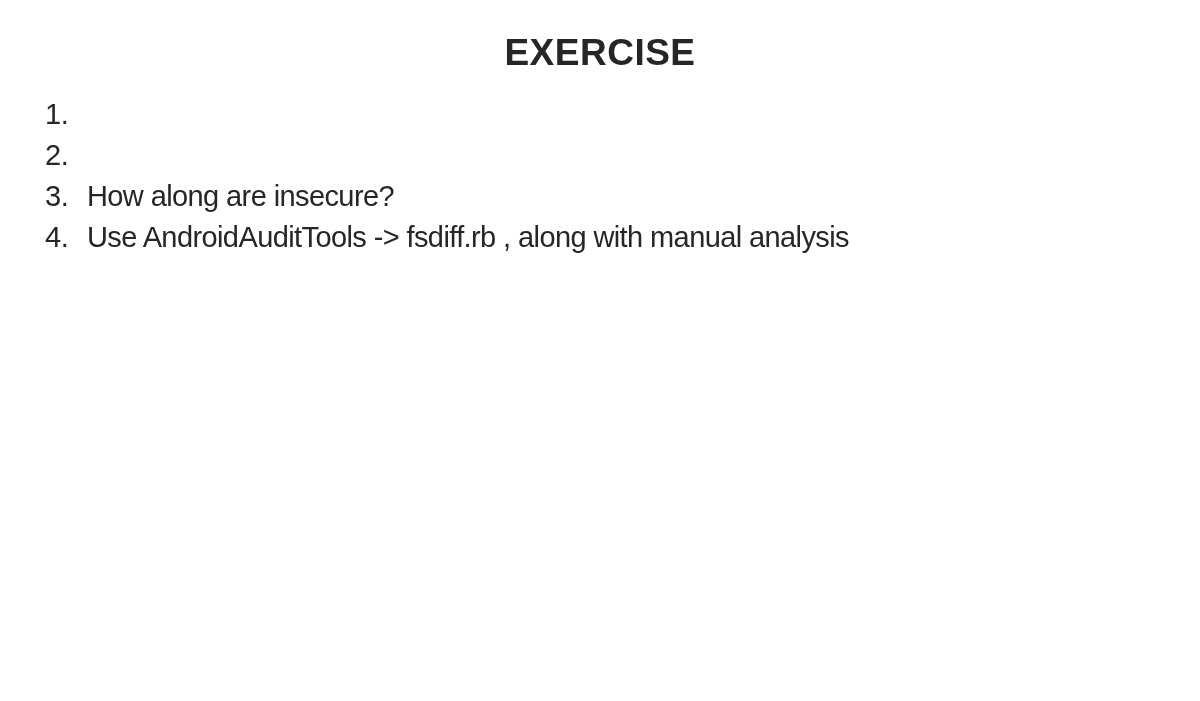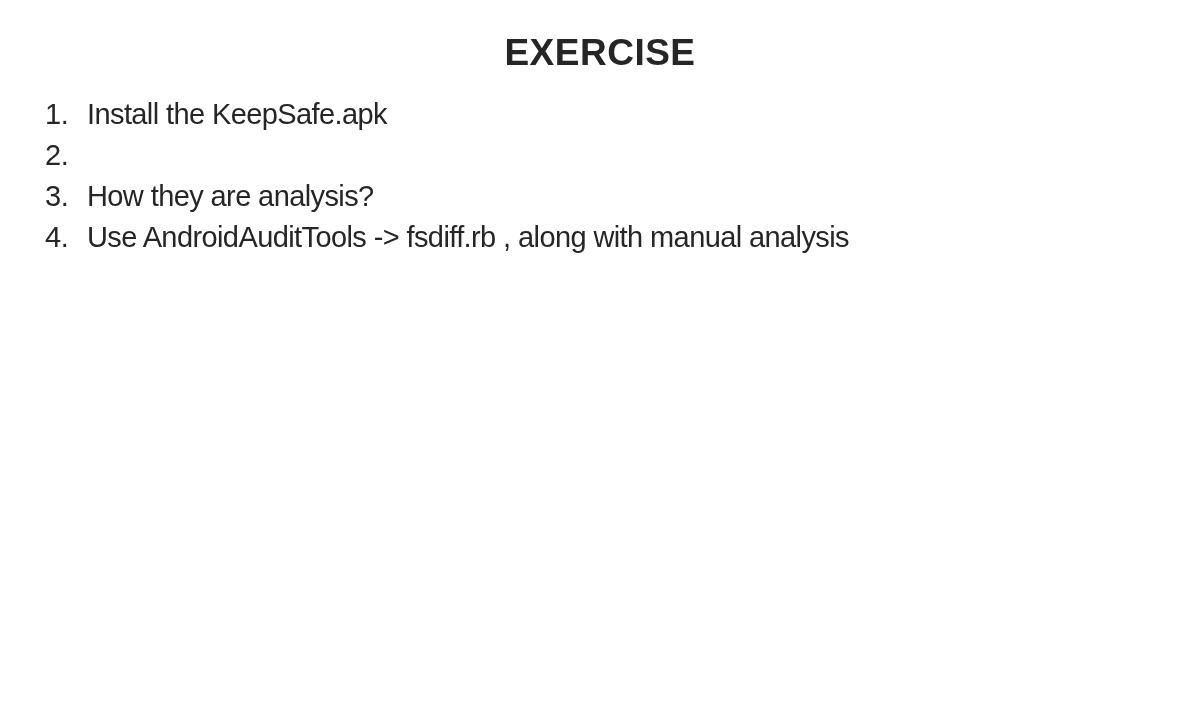--- a/index.html
+++ b/index.html
@@ -65,27 +65,26 @@
   </style>
 </head>
 <body>
 
 <div class="slide">
   <h1 class="slide-title">EXERCISE</h1>
 
   <ol class="item-list">
     <li class="item">
       <span class="item-num">1.</span>
-      <span class="item-text">Install the KeepSafe.apk</span>
     </li>
     <li class="item">
       <span class="item-num">2.</span>
     </li>
     <li class="item">
       <span class="item-num">3.</span>
-      <span class="item-text">How they are analysis?</span>
+      <span class="item-text">How along are insecure?</span>
     </li>
     <li class="item">
       <span class="item-num">4.</span>
       <span class="item-text">Use AndroidAuditTools -&gt; fsdiff.rb , along with manual analysis</span>
     </li>
   </ol>
 </div>
 
 </body></html>

